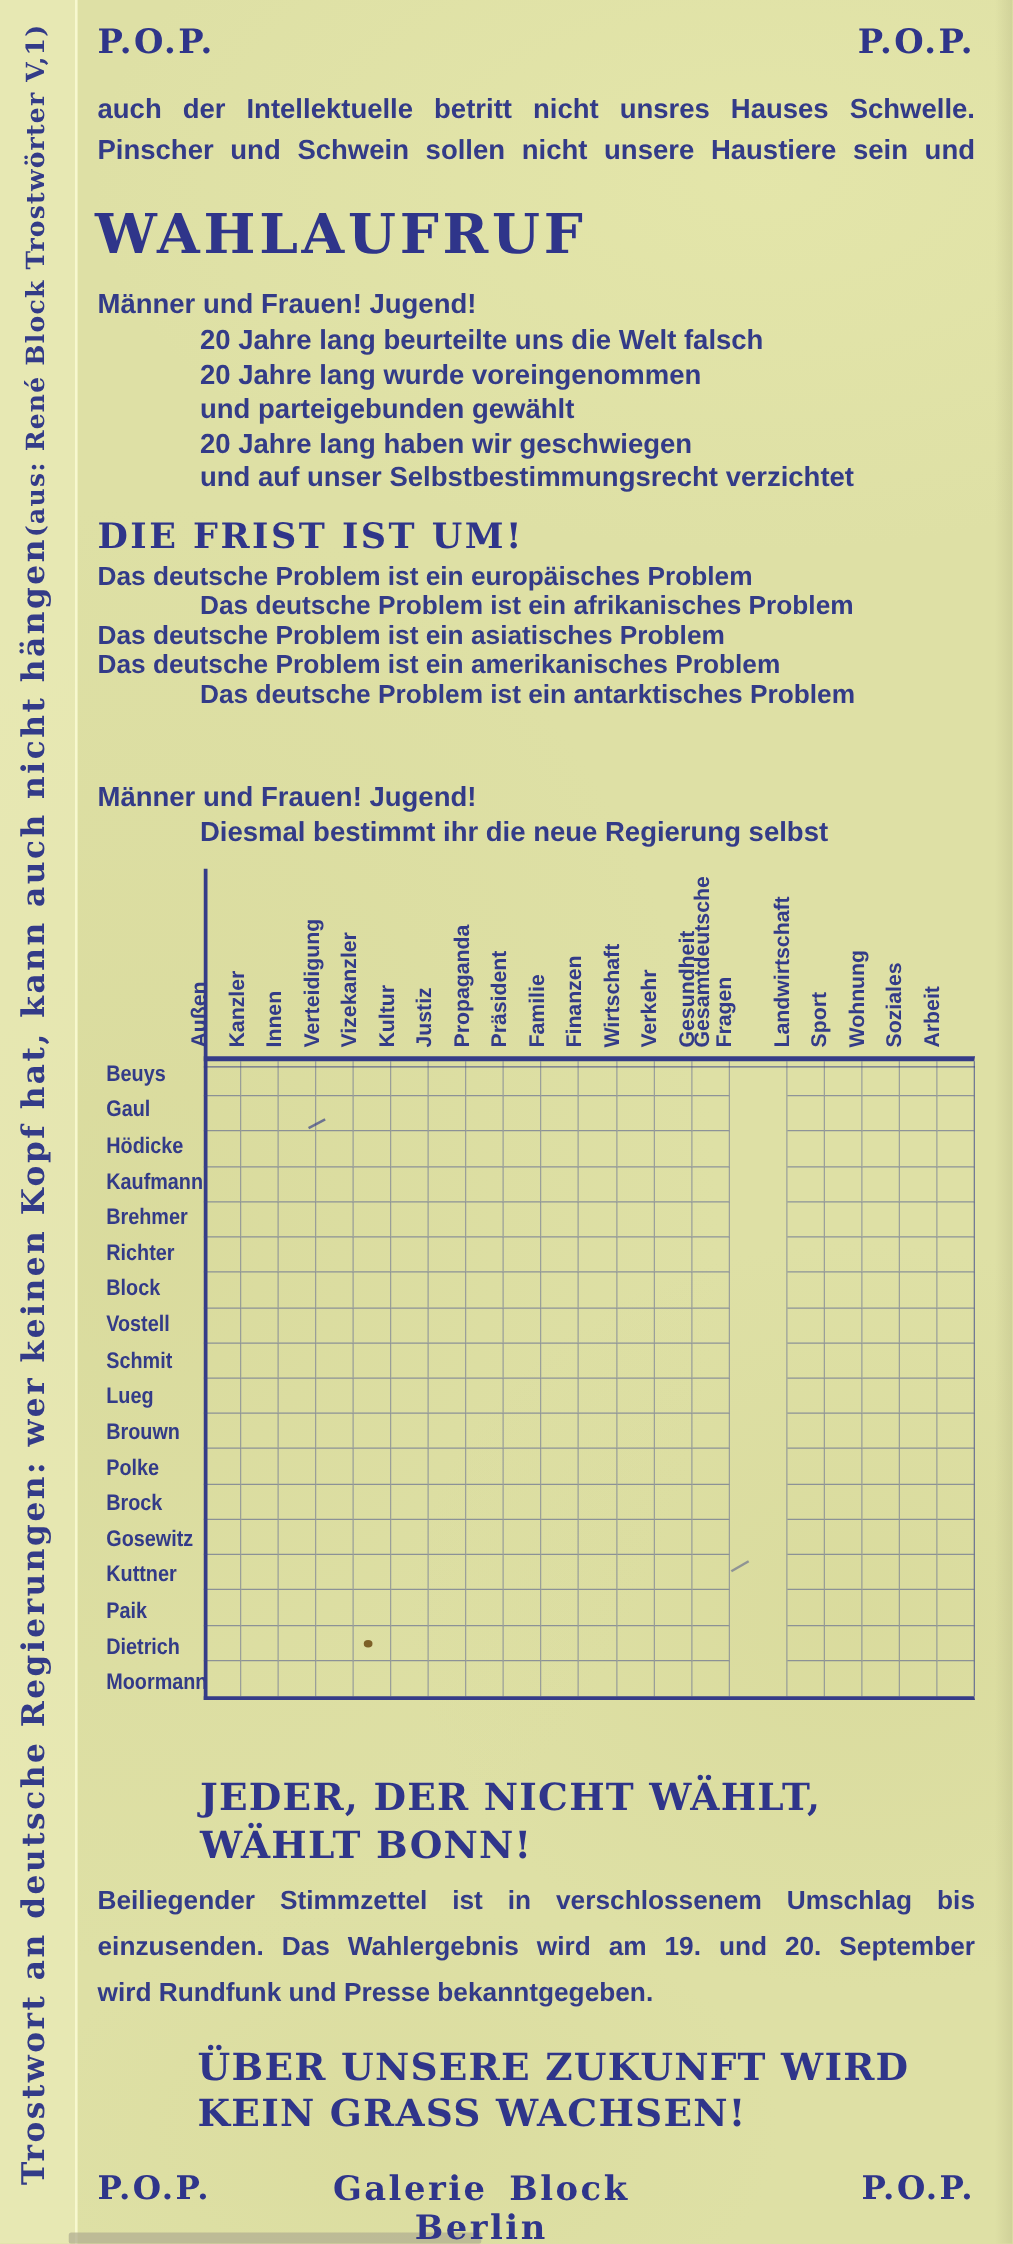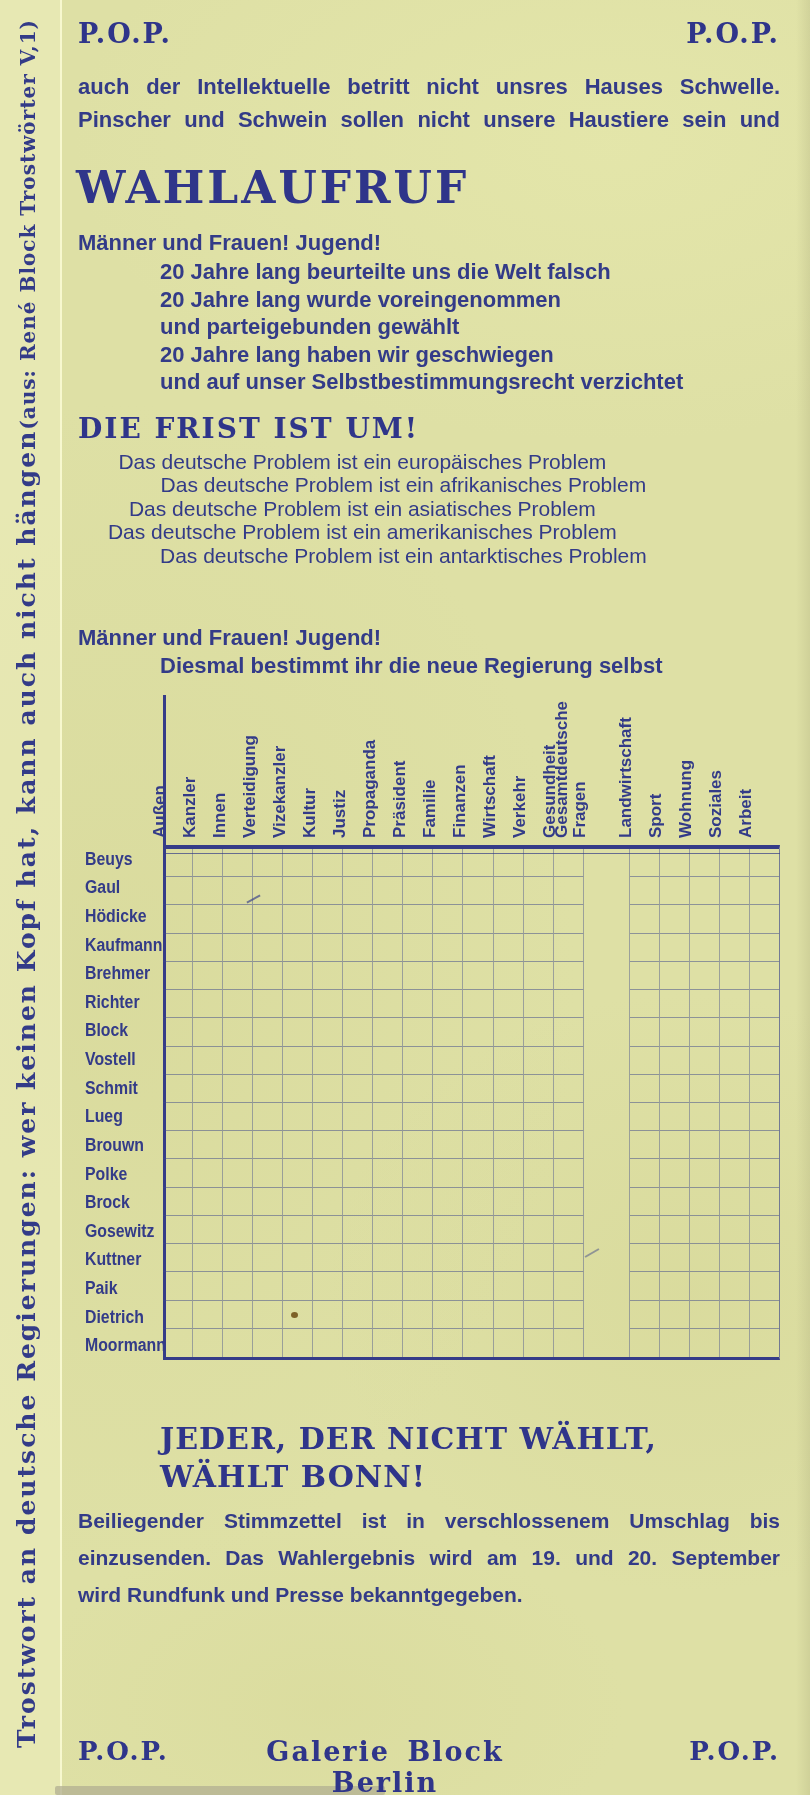--- a/index.html
+++ b/index.html
@@ -48,21 +48,21 @@
 
   .intro{left:78px;top:70px;width:702px;font-size:22px;line-height:33px;font-weight:bold;}
   .intro div{text-align:justify;text-align-last:justify;}
 
   .headline{left:76px;top:162px;font-size:44px;letter-spacing:3px;}
 
   .salutation{font-size:22px;font-weight:bold;}
   .appeal-lines{left:160px;top:258px;font-size:22px;line-height:27.5px;font-weight:bold;}
 
   .frist-heading{left:78px;top:412px;font-size:28px;letter-spacing:2px;}
-  .problem-lines{left:78px;top:450px;font-size:21px;line-height:23.4px;font-weight:normal;white-space:nowrap;text-align:center;}
+  .problem-lines{left:78px;top:450px;font-size:21px;line-height:23.4px;font-weight:bold;white-space:nowrap;}
   .problem-lines .ind{padding-left:82px;}
   .vline-heavy{left:163px;top:695px;width:3px;height:665px;background:#353c88;}
   .col-headers{left:163px;top:690px;width:617px;height:152px;}
   .col-head{
     position:absolute;bottom:4px;
     transform:rotate(-90deg);transform-origin:left bottom;
     white-space:pre-line;
     font-size:17px;font-weight:bold;line-height:18px;color:#333b88;
   }
   .grid{
@@ -592,17 +592,21 @@
     <div>JEDER, DER NICHT WÄHLT,</div>
     <div>WÄHLT BONN!</div>
   </div>
 
   <div class="abs instructions" id="instruction-lines">
       <div>Beiliegender Stimmzettel ist in verschlossenem Umschlag bis</div>
       <div>einzusenden. Das Wahlergebnis wird am 19. und 20. September</div>
       <div class="last">wird Rundfunk und Presse bekanntgegeben.</div>
     </div>
 
+  <div class="abs serifhead slogan-zukunft">
+    <div>ÜBER UNSERE ZUKUNFT WIRD</div>
+    <div>KEIN GRASS WACHSEN!</div>
+  </div>
 
   <div class="abs brand footer-brand-left">P.O.P.</div>
   <div class="abs brand footer-center">Galerie Block Berlin</div>
   <div class="abs brand footer-brand-right">P.O.P.</div>
 </div>
 
 </body></html>

